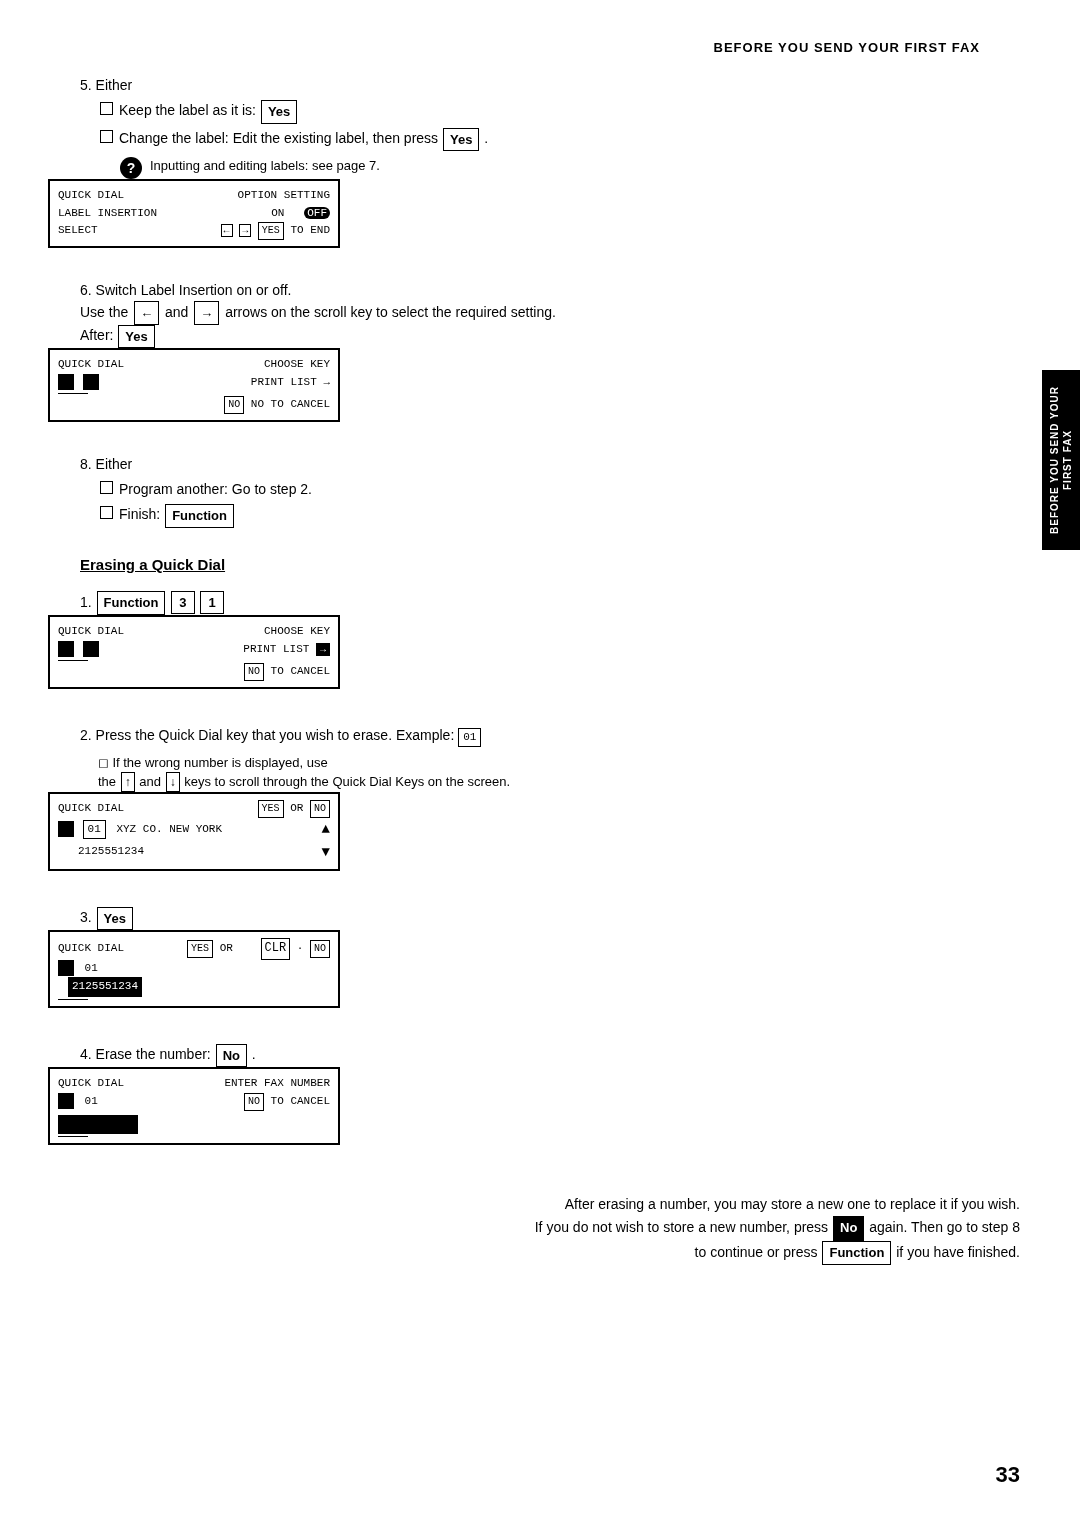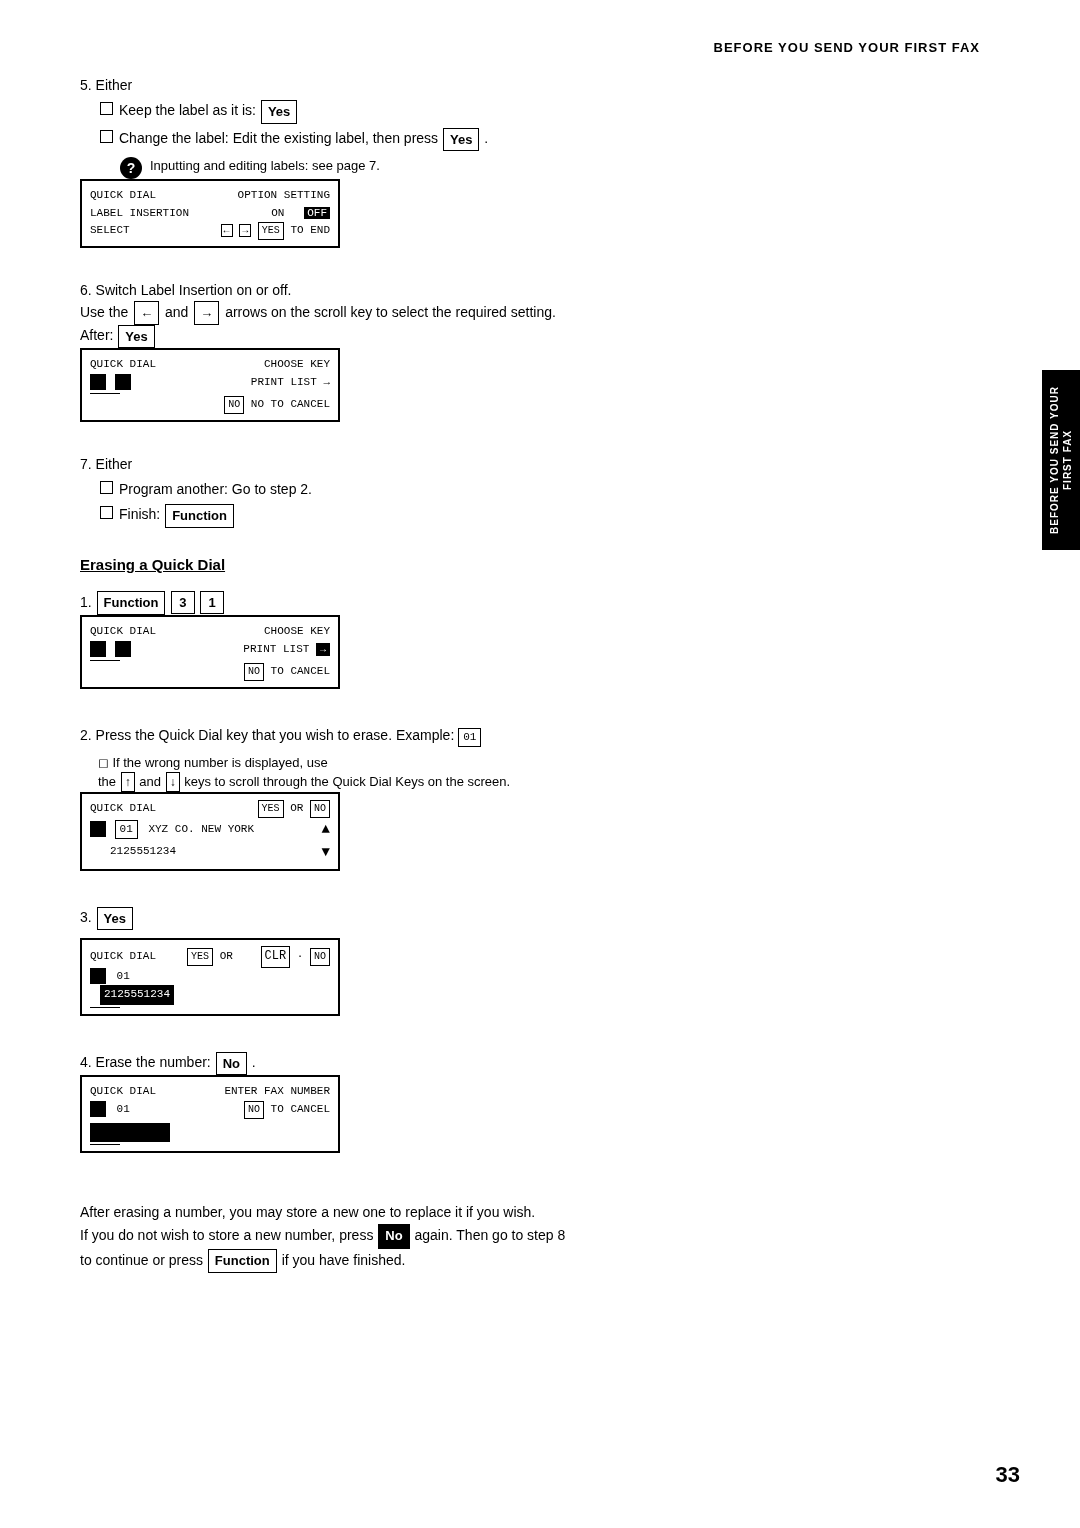--- a/index.html
+++ b/index.html
@@ -114,34 +114,35 @@
     .info-text {
       font-size: 13px;
       line-height: 1.4;
     }
     
     .lcd-box {
       border: 2px solid #000;
       font-size: 11px;
       font-family: 'Courier New', monospace;
       padding: 6px 8px;
-      width: 260px;
+      width: 292px;
       background: #fff;
       line-height: 1.6;
     }
     .lcd-row {
       display: flex;
       justify-content: space-between;
       align-items: center;
     }
     .lcd-highlight {
       background: #000;
       color: #fff;
       padding: 0 3px;
       font-size: 11px;
+      border-radius: 6px;
     }
     .lcd-black-sq {
       width: 16px;
       height: 16px;
       background: #000;
       display: inline-block;
       vertical-align: middle;
     }
     .lcd-arrow-right {
       background: #000;
@@ -191,20 +192,21 @@
       bottom: 40px;
       right: 60px;
       font-size: 22px;
       font-weight: bold;
       margin-top: 38px;
     }
     .bottom-text {
       font-size: 14px;
       line-height: 1.6;
       margin-top: 20px;
+      text-align: right;
     }
     .indent {
       margin-left: 20px;
     }
     .lcd-number-box {
       display: inline-block;
       border: 1px solid #000;
       padding: 0 4px;
       font-size: 11px;
       font-family: 'Courier New', monospace;
@@ -353,21 +355,21 @@
               <span>NO TO CANCEL</span>
             </span>
           </div>
         </div>
       </div>
     </div>
 
     <div class="step-row" style="margin-top:14px;">
       <div class="step-left">
         <div class="step-text">
-          <span>7. Either</span>
+          <span>8. Either</span>
           <div class="indent">
             <div class="checkbox-item">
               <span class="checkbox-square"></span>
               <span>Program another: Go to step 2.</span>
             </div>
             <div class="checkbox-item" style="margin-top:4px;">
               <span class="checkbox-square"></span>
               <span>
                 <span>Finish:</span>
                 <span class="key-box">Function</span>
@@ -454,21 +456,21 @@
             <span style="font-size:14px;font-weight:bold;">▲</span>
           </div>
           <div class="lcd-row">
             <span style="margin-left:20px;">2125551234</span>
             <span style="font-size:14px;font-weight:bold;">▼</span>
           </div>
         </div>
       </div>
     </div>
 
-    <div class="step-row" style="margin-top:18px;gap:8px;">
+    <div class="step-row" style="margin-top:18px;">
       <div class="step-left">
         <div class="step-text">
           <span>3.</span>
           <span class="key-box">Yes</span>
         </div>
       </div>
       <div class="step-right">
         <div class="lcd-box">
           <div class="lcd-row">
             <span>QUICK DIAL</span>

